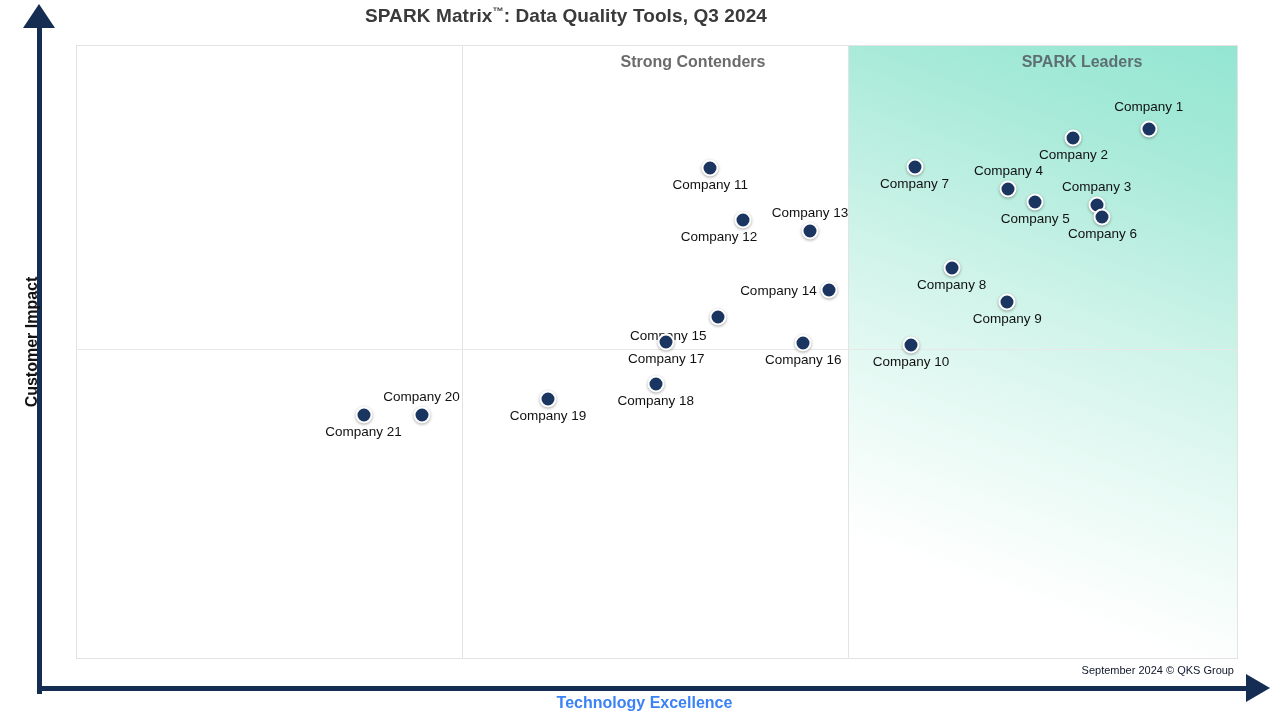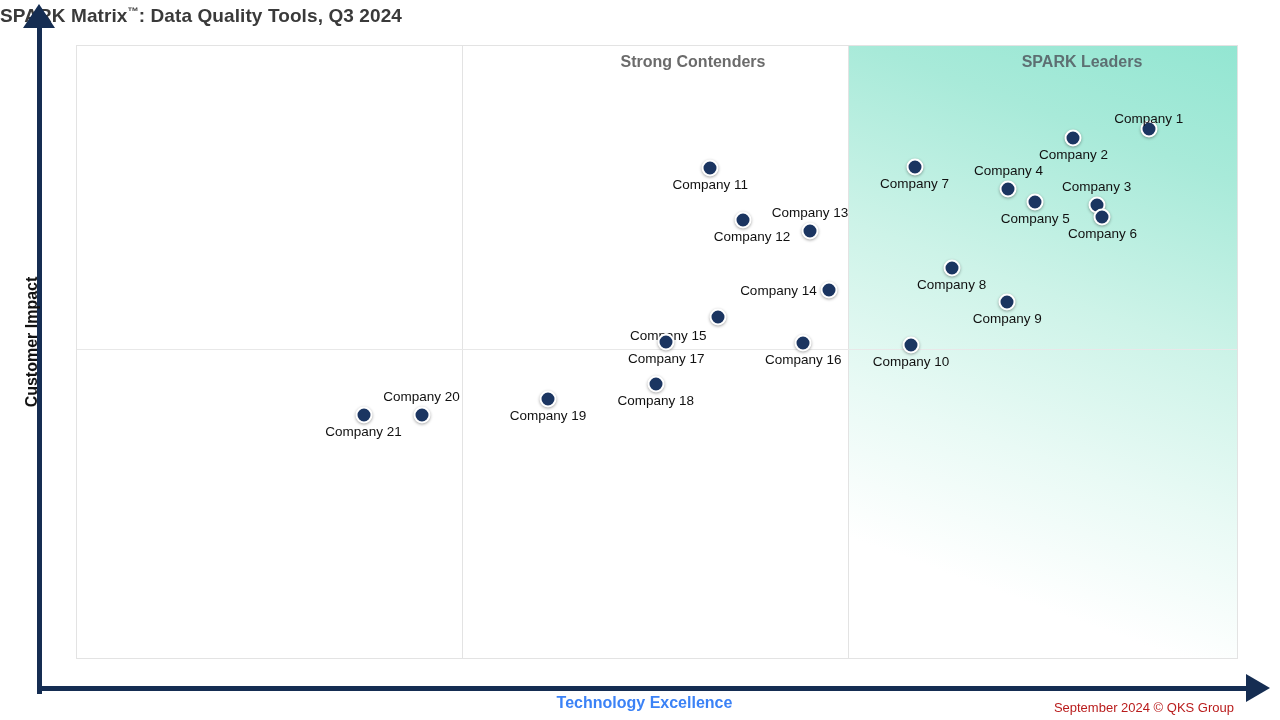--- a/index.html
+++ b/index.html
@@ -5,21 +5,21 @@
   html,body{margin:0;padding:0;}
   body{
     width:1280px;height:720px;background:#ffffff;
     font-family:"Liberation Sans",sans-serif;
     overflow:hidden;position:relative;
   }
   #root{position:absolute;inset:0;}
 
   
   .chart-title{
-    position:absolute;left:0;top:5px;width:1132px;text-align:left;
+    position:absolute;left:0;top:5px;width:1132px;text-align:center;
     font-size:19px;font-weight:bold;color:#3a3a3a;letter-spacing:.1px;
   }
   .chart-title .tm{font-size:11px;vertical-align:super;font-weight:bold;}
 
   
   .axis-y-line{
     position:absolute;left:37px;top:22px;width:5px;height:672px;
     background:#152d52;
   }
   .axis-y-arrow{
@@ -81,21 +81,21 @@
   
   .logo{
     position:absolute;left:97px;top:590px;
     font-size:36px;color:#17355e;letter-spacing:-.5px;line-height:1;
   }
   .logo .qks{font-weight:bold;}
   .logo .grp{font-weight:normal;letter-spacing:.5px;}
 
   .copyright{
     position:absolute;right:46px;top:664px;
-    font-size:13px;color:#b91c1c;margin-top:36px;
+    font-size:11px;color:#0f172a;
   }
 </style>
 </head>
 <body>
 
 <div id="root">
 
   <div class="chart-title">
     <span>SPARK Matrix</span><span class="tm">™</span><span>: Data Quality Tools, Q3 2024</span>
   </div>
@@ -111,21 +111,21 @@
     <div class="leaders-fill"></div>
     <div class="vline" style="left:385px;"></div>
     <div class="vline" style="left:771px;"></div>
     <div class="hline" style="top:303px;"></div>
 
     <div class="quad-head" style="left:385px;width:462px;">Strong Contenders</div>
     <div class="quad-head leaders" style="left:771px;width:468px;">SPARK Leaders</div>
 
     <div id="points-layer">
         <div class="dot" style="left: 1071.84px; top: 83.232px;"></div>
-        <div class="dot-label above" style="left: 1071.84px; top: 80px;">Company 1</div>
+        <div class="dot-label above" style="left: 1071.84px; top: 68px;">Company 1</div>
         <div class="dot" style="left: 996.44px; top: 91.8px;"></div>
         <div class="dot-label below" style="left: 996.44px; top: 100.8px;">Company 2</div>
         <div class="dot" style="left: 1019.64px; top: 159.12px;"></div>
         <div class="dot-label above" style="left: 1019.64px; top: 148.12px;">Company 3</div>
         <div class="dot" style="left: 931.48px; top: 143.208px;"></div>
         <div class="dot-label above" style="left: 931.48px; top: 132.208px;">Company 4</div>
         <div class="dot" style="left: 958.16px; top: 156.06px;"></div>
         <div class="dot-label below" style="left: 958.16px; top: 165.06px;">Company 5</div>
         <div class="dot" style="left: 1025.44px; top: 170.748px;"></div>
         <div class="dot-label below" style="left: 1025.44px; top: 179.748px;">Company 6</div>
@@ -133,21 +133,21 @@
         <div class="dot-label below" style="left: 837.52px; top: 129.564px;">Company 7</div>
         <div class="dot" style="left: 874.64px; top: 222.156px;"></div>
         <div class="dot-label below" style="left: 874.64px; top: 231.156px;">Company 8</div>
         <div class="dot" style="left: 930.32px; top: 255.816px;"></div>
         <div class="dot-label below" style="left: 930.32px; top: 264.816px;">Company 9</div>
         <div class="dot" style="left: 834.04px; top: 299.268px;"></div>
         <div class="dot-label below" style="left: 834.04px; top: 308.268px;">Company 10</div>
         <div class="dot" style="left: 633.36px; top: 121.788px;"></div>
         <div class="dot-label below" style="left: 633.36px; top: 130.788px;">Company 11</div>
         <div class="dot" style="left: 665.84px; top: 173.808px;"></div>
-        <div class="dot-label below" style="left: 675px; top: 182.808px;">Company 12</div>
+        <div class="dot-label below" style="left: 642px; top: 182.808px;">Company 12</div>
         <div class="dot" style="left: 733.12px; top: 184.824px;"></div>
         <div class="dot-label above" style="left: 733.12px; top: 173.824px;">Company 13</div>
         <div class="dot" style="left: 751.68px; top: 244.188px;"></div>
         <div class="dot-label left" style="left: 739.68px; top: 244.188px;">Company 14</div>
         <div class="dot" style="left: 641.48px; top: 271.116px;"></div>
         <div class="dot-label left" style="left: 629.48px; top: 289px;">Company 15</div>
         <div class="dot" style="left: 726.16px; top: 296.82px;"></div>
         <div class="dot-label below" style="left: 726.16px; top: 305.82px;">Company 16</div>
         <div class="dot" style="left: 589.28px; top: 296.208px;"></div>
         <div class="dot-label below" style="left: 589.28px; top: 305.208px;">Company 17</div>

